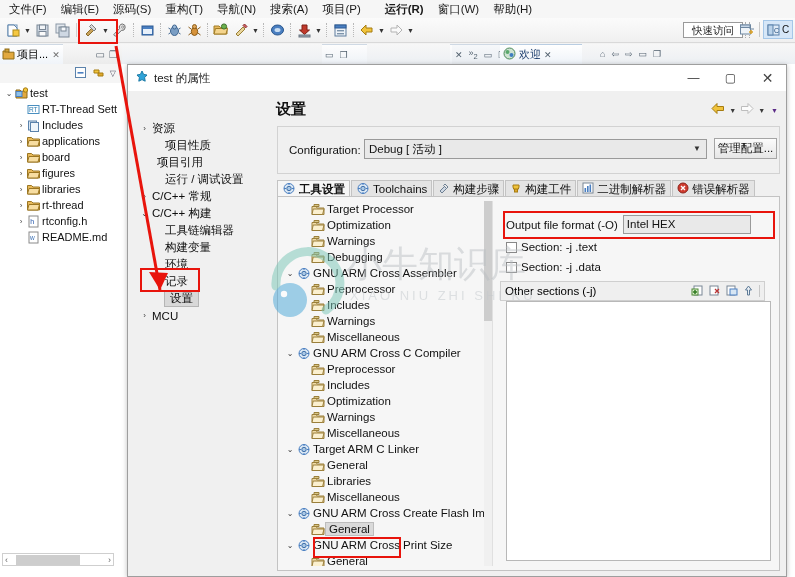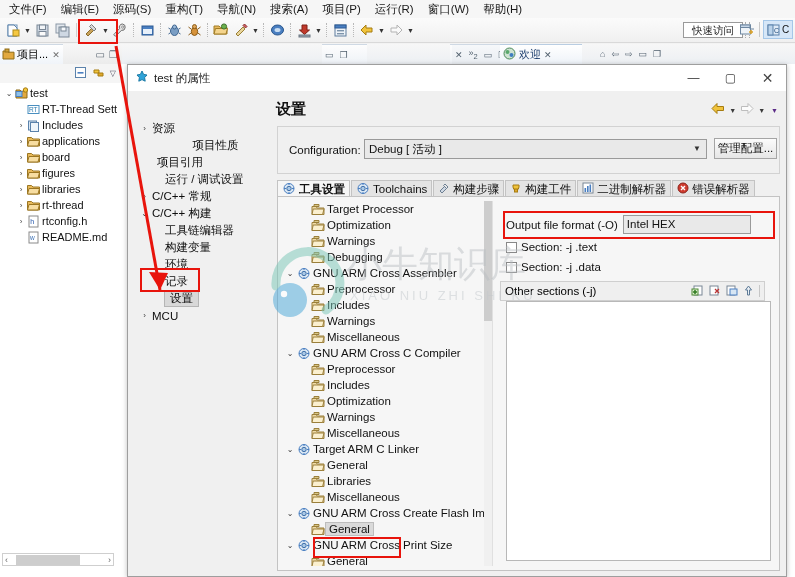--- a/index.html
+++ b/index.html
@@ -234,21 +234,21 @@
 <div id="ide">
 
   <div class="menubar">
     <div class="mi">文件(F)</div>
     <div class="mi">编辑(E)</div>
     <div class="mi">源码(S)</div>
     <div class="mi">重构(T)</div>
     <div class="mi">导航(N)</div>
     <div class="mi">搜索(A)</div>
     <div class="mi">项目(P)</div>
-    <div class="mi" style="">运行(R)</div>
+    <div class="mi" style="margin-left:10px;font-weight:bold;">运行(R)</div>
     <div class="mi">窗口(W)</div>
     <div class="mi">帮助(H)</div>
   </div>
 
   <div class="toolbar">
     <div class="tb-ico">
       <svg width="15" height="15" viewBox="0 0 15 15">
           <rect x="2" y="2" width="9" height="11" fill="#fff" stroke="#6b8fb5"></rect>
           <path d="M2 2h6l3 3v8H2z" fill="#fdfdfd" stroke="#5b82ab"></path>
           <rect x="7" y="7" width="6" height="6" fill="#f5c842" stroke="#b08c1a"></rect>
@@ -572,21 +572,21 @@
       </div>
     </div>
 
     <div class="dlg-body">
 
       <div class="nav-tree" id="nav-tree">
           <div class="nv" style="padding-left: 2px;">
             <span class="exp">›</span>
             <span class="lb">资源</span>
           </div>
-          <div class="nv" style="padding-left: 15px; justify-content: center;">
+          <div class="nv" style="padding-left: 15px;">
             <span class="exp"></span>
             <span class="lb">项目性质</span>
           </div>
           <div class="nv" style="padding-left: 7px;">
             <span class="exp"></span>
             <span class="lb">项目引用</span>
           </div>
           <div class="nv" style="padding-left: 15px;">
             <span class="exp"></span>
             <span class="lb">运行 / 调试设置</span>

